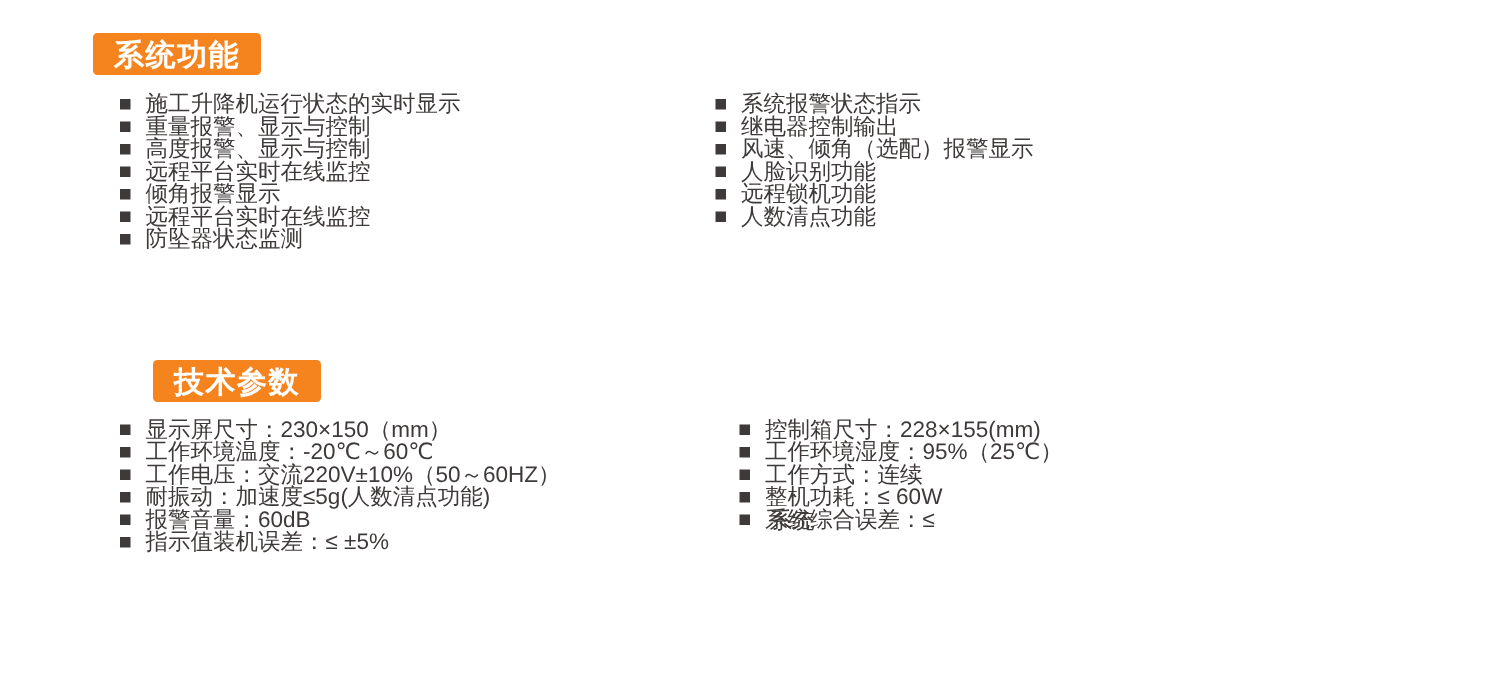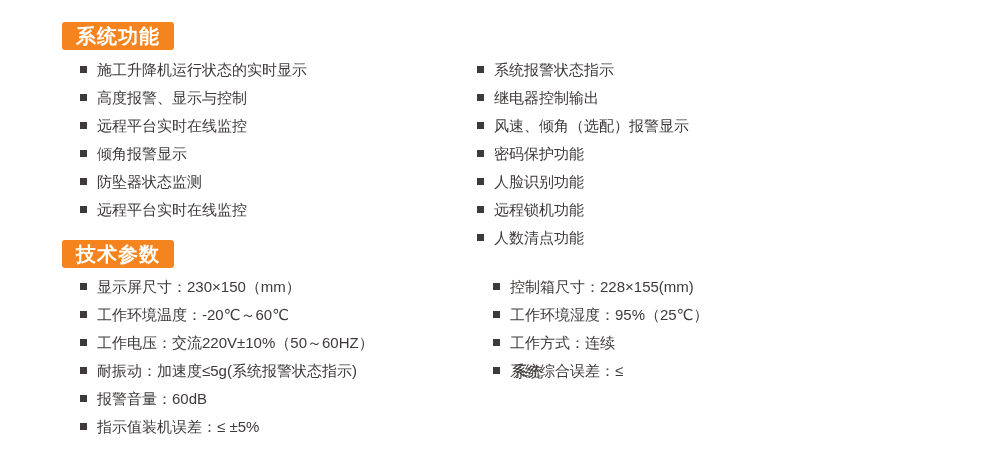--- a/index.html
+++ b/index.html
@@ -30,26 +30,26 @@
     font-size:20px;
     font-weight:bold;
     letter-spacing:1px;
     display:flex;
     align-items:center;
     justify-content:center;
     border-radius:3px;
     box-sizing:border-box;
   }
   .badge.sec1{top:22px;}
-  .badge.sec2{top:240px;}
+  .badge.sec2{top:240px;margin-left:40px;}
   .list{
     position:absolute;
     display:flex;
     flex-direction:column;
-    gap:13px;
+    gap:0;
     width:400px;
   }
   .list.sec1-left{top:62px;left:80px;}
   .list.sec1-right{top:62px;left:477px;}
   .list.sec2-left{top:279px;left:80px;text-align:right;}
   .list.sec2-right{top:279px;left:493px;}
   .list-item{
     display:flex;
     align-items:center;
     font-size:15px;
@@ -81,56 +81,56 @@
 
   <div class="badge sec1">系统功能</div>
 
   <div class="list sec1-left">
       <div class="list-item">
         <span class="bullet"></span>
         <span class="item-text">施工升降机运行状态的实时显示</span>
       </div>
       <div class="list-item">
         <span class="bullet"></span>
+        <span class="item-text">重量报警、显示与控制</span>
+      </div>
+      <div class="list-item">
+        <span class="bullet"></span>
         <span class="item-text">高度报警、显示与控制</span>
       </div>
       <div class="list-item">
         <span class="bullet"></span>
         <span class="item-text">远程平台实时在线监控</span>
       </div>
       <div class="list-item">
         <span class="bullet"></span>
         <span class="item-text">倾角报警显示</span>
       </div>
       <div class="list-item">
         <span class="bullet"></span>
-        <span class="item-text">防坠器状态监测</span>
+        <span class="item-text">远程平台实时在线监控</span>
       </div>
       <div class="list-item">
         <span class="bullet"></span>
-        <span class="item-text">远程平台实时在线监控</span>
+        <span class="item-text">防坠器状态监测</span>
       </div>
     </div>
 
   <div class="list sec1-right">
       <div class="list-item">
         <span class="bullet"></span>
         <span class="item-text">系统报警状态指示</span>
       </div>
       <div class="list-item">
         <span class="bullet"></span>
         <span class="item-text">继电器控制输出</span>
       </div>
       <div class="list-item">
         <span class="bullet"></span>
         <span class="item-text">风速、倾角（选配）报警显示</span>
-      </div>
-      <div class="list-item">
-        <span class="bullet"></span>
-        <span class="item-text">密码保护功能</span>
       </div>
       <div class="list-item">
         <span class="bullet"></span>
         <span class="item-text">人脸识别功能</span>
       </div>
       <div class="list-item">
         <span class="bullet"></span>
         <span class="item-text">远程锁机功能</span>
       </div>
       <div class="list-item">
@@ -149,21 +149,21 @@
       <div class="list-item">
         <span class="bullet"></span>
         <span class="item-text">工作环境温度：-20℃～60℃</span>
       </div>
       <div class="list-item">
         <span class="bullet"></span>
         <span class="item-text">工作电压：交流220V±10%（50～60HZ）</span>
       </div>
       <div class="list-item">
         <span class="bullet"></span>
-        <span class="item-text">耐振动：加速度≤5g(系统报警状态指示)</span>
+        <span class="item-text">耐振动：加速度≤5g(人数清点功能)</span>
       </div>
       <div class="list-item">
         <span class="bullet"></span>
         <span class="item-text">报警音量：60dB</span>
       </div>
       <div class="list-item">
         <span class="bullet"></span>
         <span class="item-text">指示值装机误差：≤ ±5%</span>
       </div>
     </div>
@@ -176,17 +176,21 @@
       <div class="list-item">
         <span class="bullet"></span>
         <span class="item-text">工作环境湿度：95%（25℃）</span>
       </div>
       <div class="list-item">
         <span class="bullet"></span>
         <span class="item-text">工作方式：连续</span>
       </div>
       <div class="list-item">
         <span class="bullet"></span>
+        <span class="item-text">整机功耗：≤ 60W</span>
+      </div>
+      <div class="list-item">
+        <span class="bullet"></span>
         <span class="item-text"><span class="dup-wrap"><span>系统</span><span class="dup-ghost">系统</span></span>综合误差：≤</span>
       </div>
     </div>
 
 </div>
 
 </body></html>

